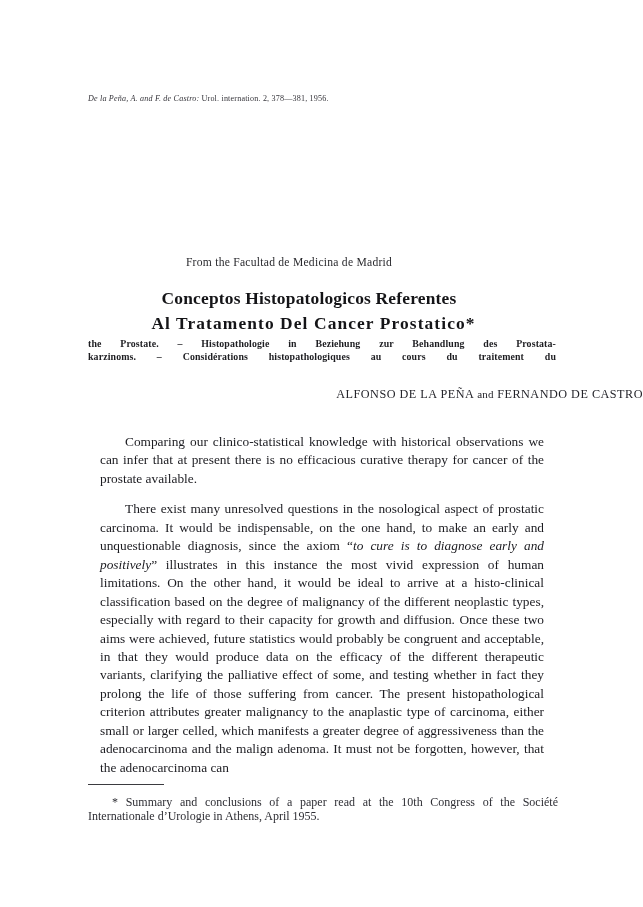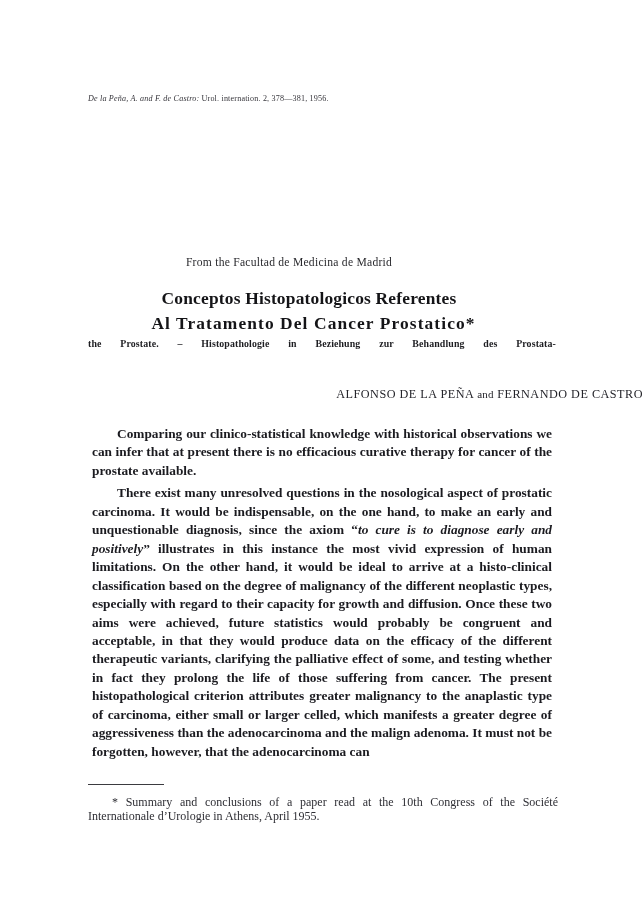--- a/index.html
+++ b/index.html
@@ -113,23 +113,22 @@
     position: absolute;
     left: 88px;
     top: 421px;
     width: 468px;
     font-size: 13.35px;
     line-height: 18.45px;
     text-align: justify;
     color: #1b1b20;
   }
   .body p {
-    margin: 4px;
+    margin: 12px;
     text-indent: 25px;
-    font-weight: bold;
   }
   .body p + p {
     margin-top: 0px;
   }
   .body .it {
     font-style: italic;
   }
 
   
   .footnote-rule {
@@ -164,20 +163,21 @@
 
   <div class="affiliation">From the Facultad de Medicina de Madrid</div>
 
   <div class="title">
     <div class="line1">Conceptos Histopatologicos Referentes</div>
     <div class="line2">Al Tratamento Del Cancer Prostatico*</div>
   </div>
 
   <div class="subtitle">
     <span class="l2">the Prostate. – Histopathologie in Beziehung zur Behandlung des Prostata-</span>
+    <span class="l3">karzinoms. – Considérations histopathologiques au cours du traitement du</span>
   </div>
 
   <div class="authors"><span>ALFONSO DE LA PEÑA</span> <span class="and">and</span> <span>FERNANDO DE CASTRO</span></div>
 
   <div class="body">
     <p>Comparing our clinico-statistical knowledge with historical observations we can infer that at present there is no efficacious curative therapy for cancer of the prostate available.</p>
     <p><span>There exist many unresolved questions in the nosological aspect of prostatic carcinoma. It would be indispensable, on the one hand, to make an early and unquestionable diagnosis, since the axiom “</span><span class="it">to cure is to diagnose early and positively</span><span>” illustrates in this instance the most vivid expression of human limitations. On the other hand, it would be ideal to arrive at a histo-clinical classification based on the degree of malignancy of the different neoplastic types, especially with regard to their capacity for growth and diffusion. Once these two aims were achieved, future statistics would probably be congruent and acceptable, in that they would produce data on the efficacy of the different therapeutic variants, clarifying the palliative effect of some, and testing whether in fact they prolong the life of those suffering from cancer. The present histopathological criterion attributes greater malignancy to the anaplastic type of carcinoma, either small or larger celled, which manifests a greater degree of aggressiveness than the adenocarcinoma and the malign adenoma. It must not be forgotten, however, that the adenocarcinoma can</span></p>
   </div>
 
   <div class="footnote-rule"></div>

